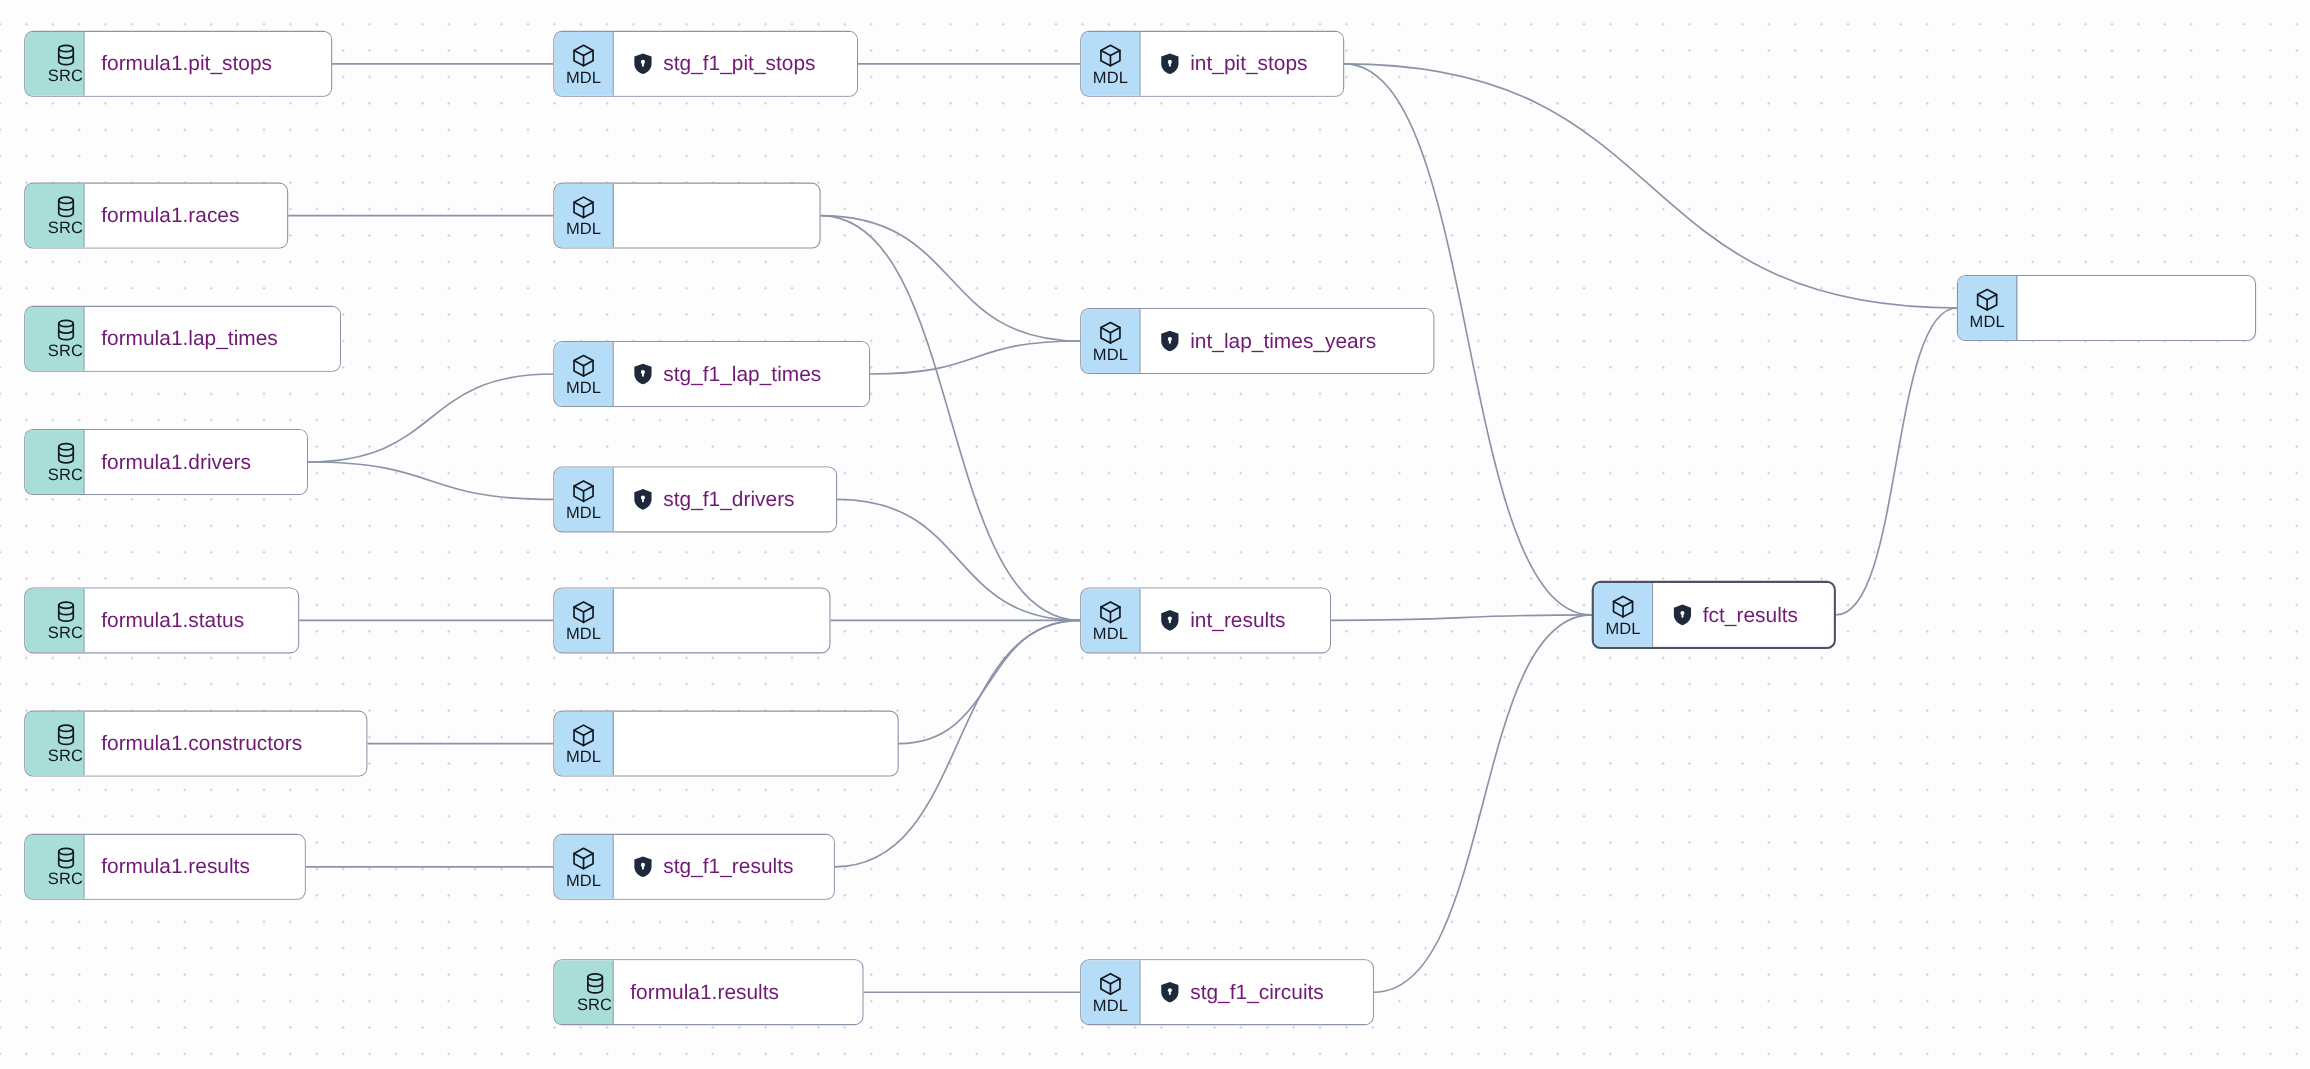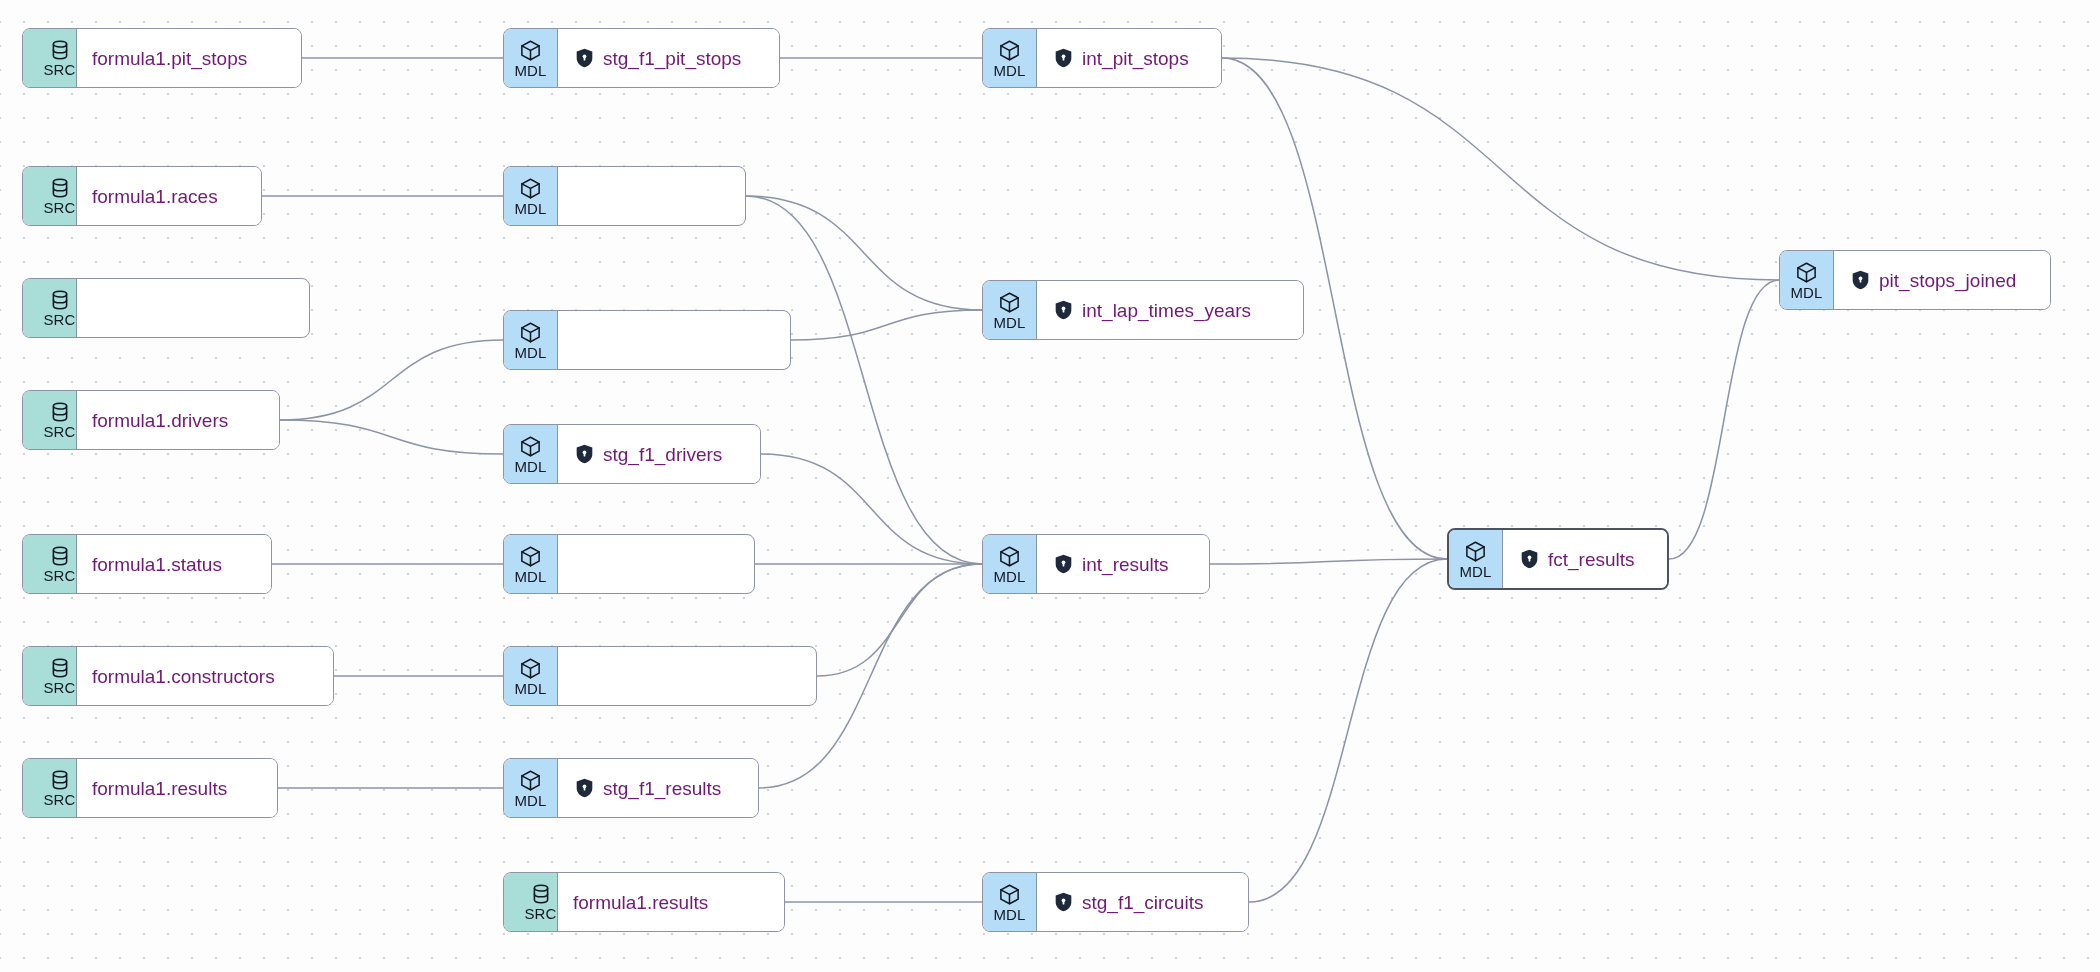--- a/index.html
+++ b/index.html
@@ -141,20 +141,23 @@
         <div class="badge src">
           <span>
             <svg width="22" height="22" viewBox="0 0 24 24" fill="none" stroke="#13181f" stroke-width="1.7" stroke-linecap="round" stroke-linejoin="round">
               <ellipse cx="12" cy="5.6" rx="7.2" ry="3.1"></ellipse>
               <path d="M4.8 5.6v12.8c0 1.72 3.22 3.1 7.2 3.1s7.2-1.38 7.2-3.1V5.6"></path>
               <path d="M4.8 11.9c0 1.72 3.22 3.1 7.2 3.1s7.2-1.38 7.2-3.1"></path>
             </svg>
           </span>
           <span class="badge-label">SRC</span>
         </div>
+        <div class="body srcbody">
+          <span class="node-label">formula1.lap_times</span>
+        </div>
       </div>
       <div class="node" style="left: 22px; top: 390px; width: 258px; height: 60px;">
         <div class="badge src">
           <span>
             <svg width="22" height="22" viewBox="0 0 24 24" fill="none" stroke="#13181f" stroke-width="1.7" stroke-linecap="round" stroke-linejoin="round">
               <ellipse cx="12" cy="5.6" rx="7.2" ry="3.1"></ellipse>
               <path d="M4.8 5.6v12.8c0 1.72 3.22 3.1 7.2 3.1s7.2-1.38 7.2-3.1V5.6"></path>
               <path d="M4.8 11.9c0 1.72 3.22 3.1 7.2 3.1s7.2-1.38 7.2-3.1"></path>
             </svg>
           </span>
@@ -262,20 +265,30 @@
         <div class="badge mdl">
           <span>
             <svg width="23" height="23" viewBox="0 0 24 24" fill="none" stroke="#13181f" stroke-width="1.6" stroke-linecap="round" stroke-linejoin="round">
               <path d="M12 2.3 21 7.1v9.8L12 21.7 3 16.9V7.1z"></path>
               <path d="M3 7.1 12 11.9 21 7.1"></path>
               <path d="M12 11.9v9.8"></path>
             </svg>
           </span>
           <span class="badge-label">MDL</span>
         </div>
+        <div class="body">
+          <span>
+            <svg class="shield" width="19" height="20" viewBox="0 0 20 22" xmlns="http://www.w3.org/2000/svg">
+              <path d="M10 0.7 18.6 3.8v7.1c0 5.1-3.6 8.7-8.6 10.4C5 19.6 1.4 16 1.4 10.9V3.8z" fill="#1e293b"></path>
+              <circle cx="10" cy="9.1" r="2.05" fill="#ffffff"></circle>
+              <rect x="9.02" y="9.4" width="1.96" height="4.4" rx="0.95" fill="#ffffff"></rect>
+            </svg>
+          </span>
+          <span class="node-label">stg_f1_lap_times</span>
+        </div>
       </div>
       <div class="node" style="left: 503px; top: 424px; width: 258px; height: 60px;">
         <div class="badge mdl">
           <span>
             <svg width="23" height="23" viewBox="0 0 24 24" fill="none" stroke="#13181f" stroke-width="1.6" stroke-linecap="round" stroke-linejoin="round">
               <path d="M12 2.3 21 7.1v9.8L12 21.7 3 16.9V7.1z"></path>
               <path d="M3 7.1 12 11.9 21 7.1"></path>
               <path d="M12 11.9v9.8"></path>
             </svg>
           </span>
@@ -451,26 +464,16 @@
       <div class="node" style="left: 1779px; top: 250px; width: 272px; height: 60px;">
         <div class="badge mdl">
           <span>
             <svg width="23" height="23" viewBox="0 0 24 24" fill="none" stroke="#13181f" stroke-width="1.6" stroke-linecap="round" stroke-linejoin="round">
               <path d="M12 2.3 21 7.1v9.8L12 21.7 3 16.9V7.1z"></path>
               <path d="M3 7.1 12 11.9 21 7.1"></path>
               <path d="M12 11.9v9.8"></path>
             </svg>
           </span>
           <span class="badge-label">MDL</span>
-        </div>
-        <div class="body">
-          <span>
-            <svg class="shield" width="19" height="20" viewBox="0 0 20 22" xmlns="http://www.w3.org/2000/svg">
-              <path d="M10 0.7 18.6 3.8v7.1c0 5.1-3.6 8.7-8.6 10.4C5 19.6 1.4 16 1.4 10.9V3.8z" fill="#1e293b"></path>
-              <circle cx="10" cy="9.1" r="2.05" fill="#ffffff"></circle>
-              <rect x="9.02" y="9.4" width="1.96" height="4.4" rx="0.95" fill="#ffffff"></rect>
-            </svg>
-          </span>
-          <span class="node-label">pit_stops_joined</span>
         </div>
       </div>
     </div>
 </div>
 
 </body></html>

